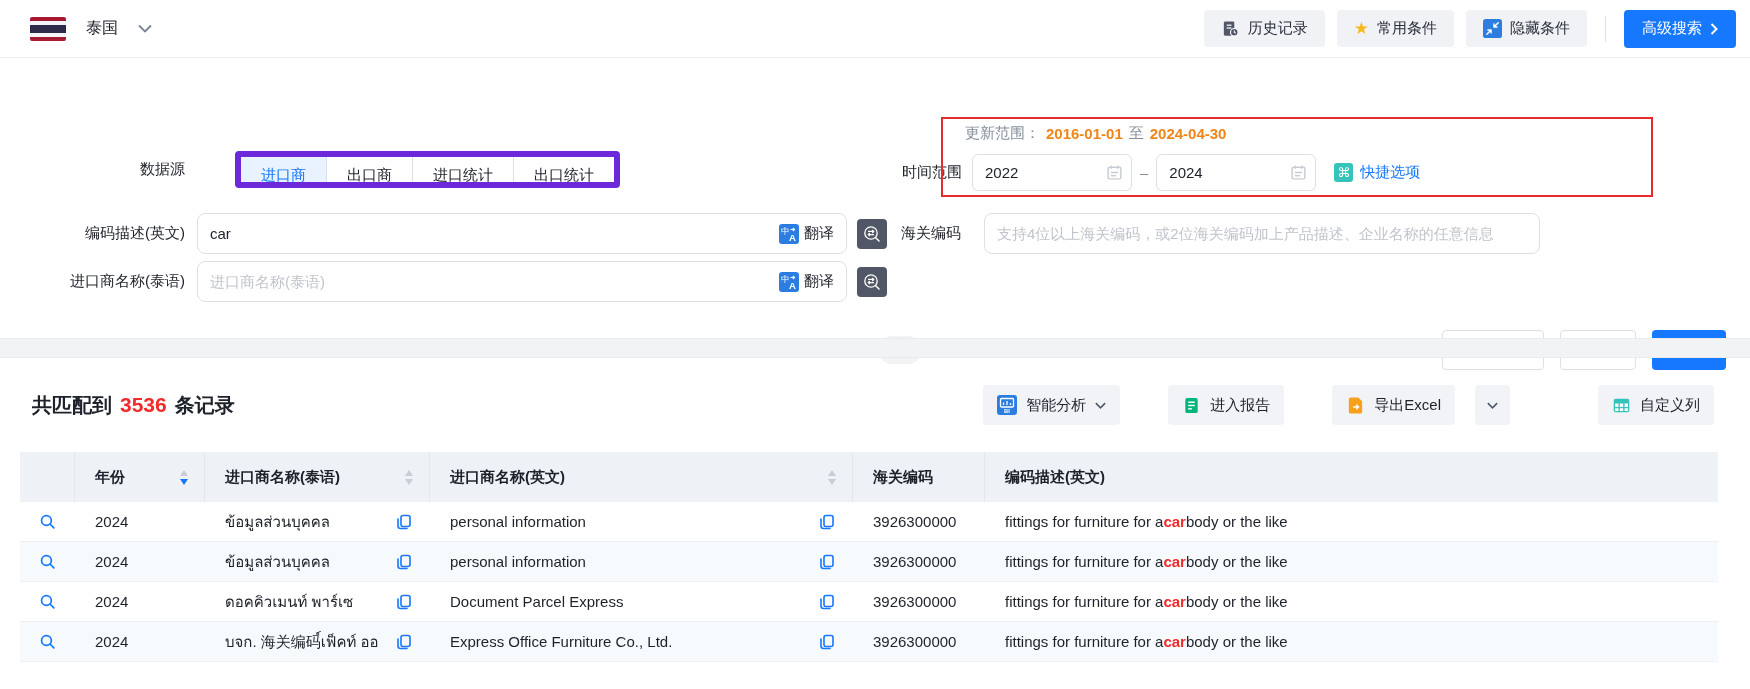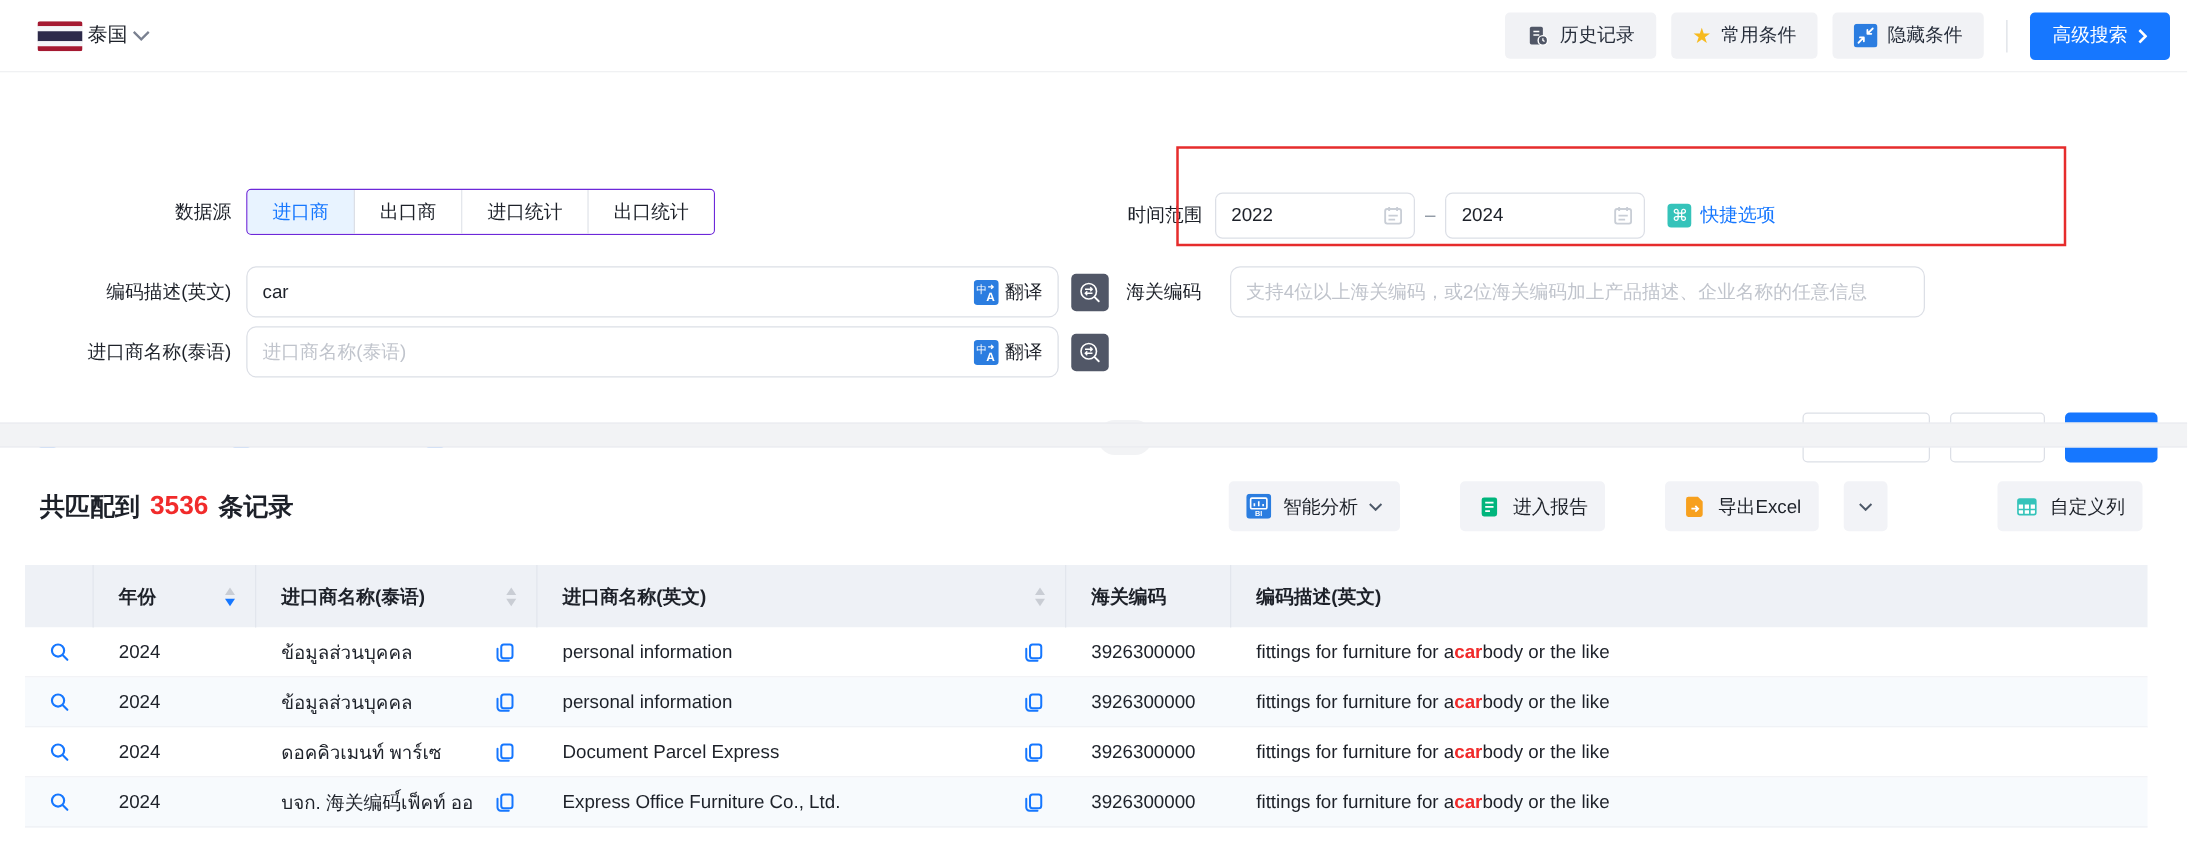--- a/index.html
+++ b/index.html
@@ -3,39 +3,39 @@
 <meta charset="utf-8">
 <style>
   * { margin:0; padding:0; box-sizing:border-box; }
   html,body { width:1750px; height:689px; background:#fff; }
   body { font-family:"Liberation Sans","DejaVu Sans",sans-serif; color:#1d2129; font-size:15px; }
   .page { position:relative; width:1750px; height:689px; overflow:hidden; background:#fff; }
 
   
   .topbar { position:absolute; top:0; left:0; width:100%; height:58px; display:flex; align-items:center;
             justify-content:space-between; padding:0 14px 0 30px; border-bottom:1px solid #ebedf0; background:#fff; }
-  .country { display:flex; align-items:center; gap:4px; cursor:pointer; }
+  .country { display:flex; align-items:center; gap:20px; cursor:pointer; }
   .flag { width:36px; height:24px; border-radius:2px; overflow:hidden; display:flex; flex-direction:column; box-shadow:0 0 0 1px #eee inset; }
   .flag .s1 { height:4px; background:#a51931; } .flag .s2 { height:4px; background:#f4f5f8; }
   .flag .s3 { height:8px; background:#2d2a4a; } 
   .country-name { font-size:16px; }
   .topbar-right { display:flex; align-items:center; gap:12px; }
   .tbtn { display:flex; align-items:center; gap:8px; height:37px; padding:0 17px; background:#f1f2f5;
           border-radius:4px; cursor:pointer; font-size:15px; color:#272e3b; white-space:nowrap; }
   .vdiv { width:1px; height:26px; background:#dcdfe5; margin:0 6px; }
   .btn-advanced { display:flex; align-items:center; gap:8px; height:38px; padding:0 18px; background:#1677ff;
                   color:#fff; border-radius:4px; cursor:pointer; font-size:15px; }
   .star { color:#f7ba1e; font-size:17px; line-height:1; }
 
   
   .search-panel { position:absolute; top:58px; left:0; width:100%; height:280px; background:#fff; }
   .form-label { width:155px; text-align:right; margin-right:12px; white-space:nowrap; color:#1d2129; flex:none; }
 
   .ds-row { position:absolute; top:93px; left:30px; display:flex; align-items:center; height:37px; }
-  .tab-group { display:flex; border:1px solid #6d28d9; border-radius:4px; overflow:hidden; height:37px; }
+  .tab-group { display:flex; border:6px solid #6d28d9; border-radius:4px; overflow:hidden; height:37px;margin-left:38px; }
   .tab { padding:0 20px; line-height:35px; background:#fff; cursor:pointer; border-right:1px solid #dcdfe6; white-space:nowrap; }
   .tab:last-child { border-right:none; }
   .tab.active { background:#e8f3ff; color:#1677ff; }
 
   .red-box { position:absolute; top:59px; left:941px; width:712px; height:80px; border:2px solid #e62c2c; z-index:6; pointer-events:none; }
   .update-line { position:absolute; top:66px; left:965px; display:flex; align-items:center; gap:6px; font-size:15px; }
   .muted { color:#86909c; }
   .orange { color:#f08519; font-weight:bold; }
 
   .time-row { position:absolute; top:96px; left:902px; display:flex; align-items:center; }
@@ -152,20 +152,26 @@
     <div class="ds-row">
       <span class="form-label">数据源</span>
       <div class="tab-group">
         <div class="tab active">进口商</div>
         <div class="tab">出口商</div>
         <div class="tab">进口统计</div>
         <div class="tab">出口统计</div>
       </div>
     </div>
 
+    <div class="update-line">
+      <span class="muted">更新范围：</span>
+      <span class="orange">2016-01-01</span>
+      <span class="muted">至</span>
+      <span class="orange">2024-04-30</span>
+    </div>
 
     <div class="time-row">
       <span style="margin-right:10px;">时间范围</span>
       <div class="date-input">
         <input value="2022" style="">
         <svg width="17" height="17" viewBox="0 0 16 16">
           <rect x="2" y="3" width="12" height="11" rx="1.5" fill="none" stroke="#c9ced6" stroke-width="1.4"></rect>
           <line x1="5" y1="1.5" x2="5" y2="4.5" stroke="#c9ced6" stroke-width="1.4"></line>
           <line x1="11" y1="1.5" x2="11" y2="4.5" stroke="#c9ced6" stroke-width="1.4"></line>
           <line x1="4.5" y1="8" x2="11.5" y2="8" stroke="#c9ced6" stroke-width="1.4"></line>

